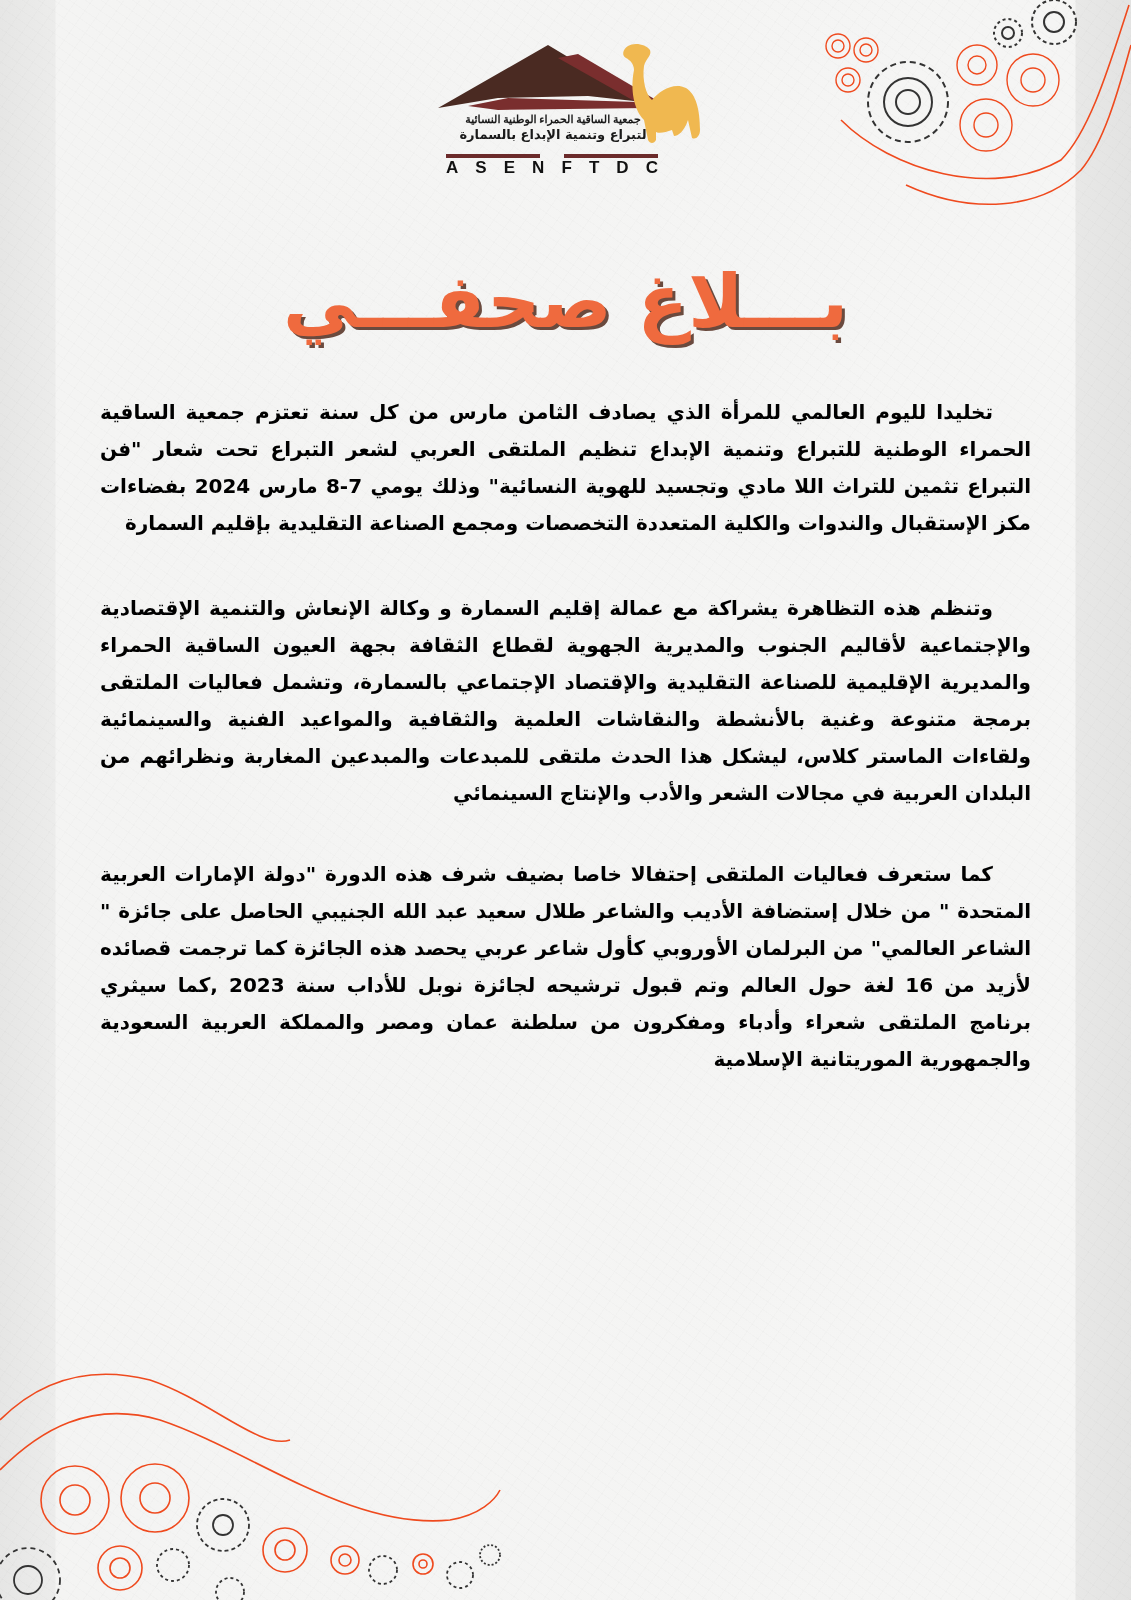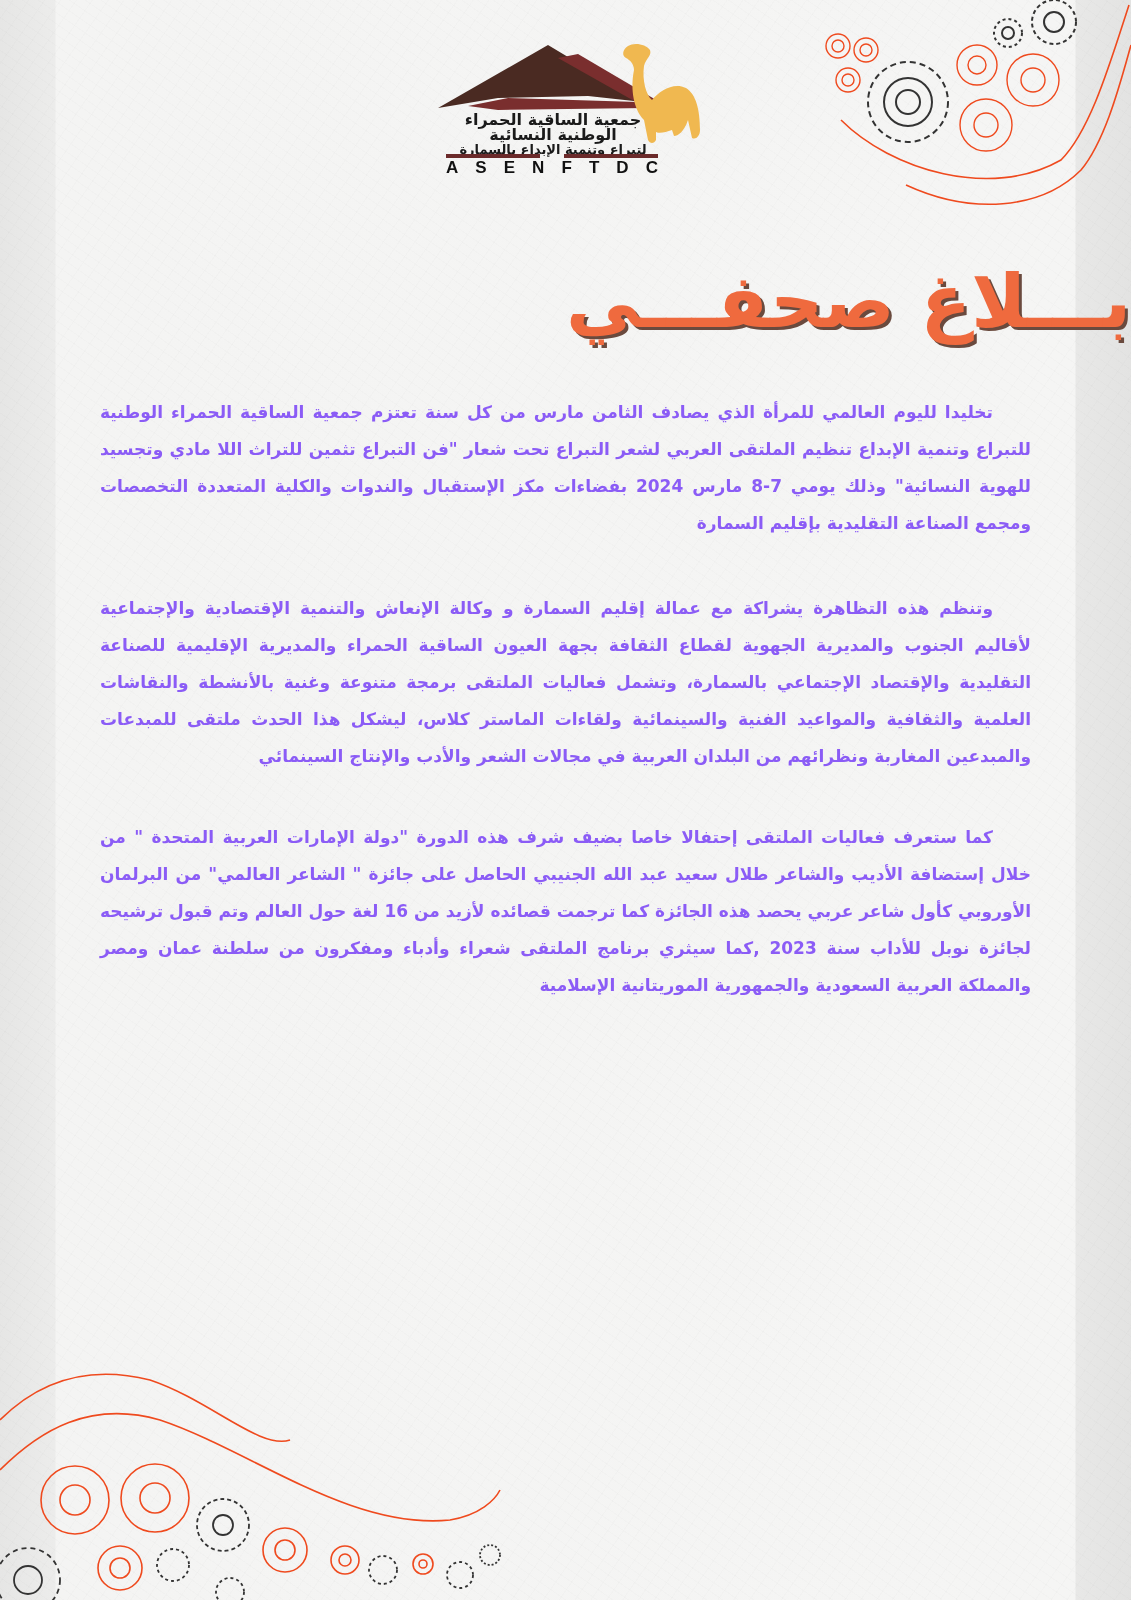--- a/index.html
+++ b/index.html
@@ -59,21 +59,21 @@
       left: 15px;
       top: 72px;
       width: 200px;
       text-align: center;
       direction: rtl;
       color: #1a1a1a;
       font-family: "DejaVu Sans", sans-serif;
       font-weight: bold;
       line-height: 15px;
     }
-    .logo-ar .l1 { font-size: 16px; display: block; }
+    .logo-ar .l1 { font-size: 11px; display: block; font-family: Liberation Serif, serif; }
     .logo-ar .l2 { font-size: 13px; display: block; }
     .logo-bars {
       position: absolute;
       left: 8px;
       top: 114px;
       width: 212px;
       height: 4px;
     }
     .logo-bars span {
       position: absolute;
@@ -92,40 +92,41 @@
       font-family: "Liberation Sans", sans-serif;
       font-weight: bold;
       font-size: 17px;
       color: #111;
     }
     .title {
       position: absolute;
       left: 0;
       right: 0;
       top: 258px;
+      text-align: center;
       font-family: "DejaVu Sans", sans-serif;
       font-weight: bold;
       font-size: 74px;
       color: #ef6a3e;
       text-shadow: 3px 3px 0 #6a4a3e;
       direction: rtl;
       letter-spacing: 0;
     }
     .body-text {
       position: absolute;
       right: 100px;
       left: 100px;
       top: 394px;
       direction: rtl;
       text-align: justify;
       text-align-last: right;
-      color: #8b5cf6;
+      color: #000000;
       font-family: "DejaVu Sans", sans-serif;
       font-weight: bold;
-      font-size: 17px;
+      font-size: 20px;
       line-height: 37px;
     }
     .para {
       margin: 0 0 48px 0;
       text-indent: 38px;
     }
     .para.p2 { margin-bottom: 44px; }
   </style>
 </head>
 <body>

